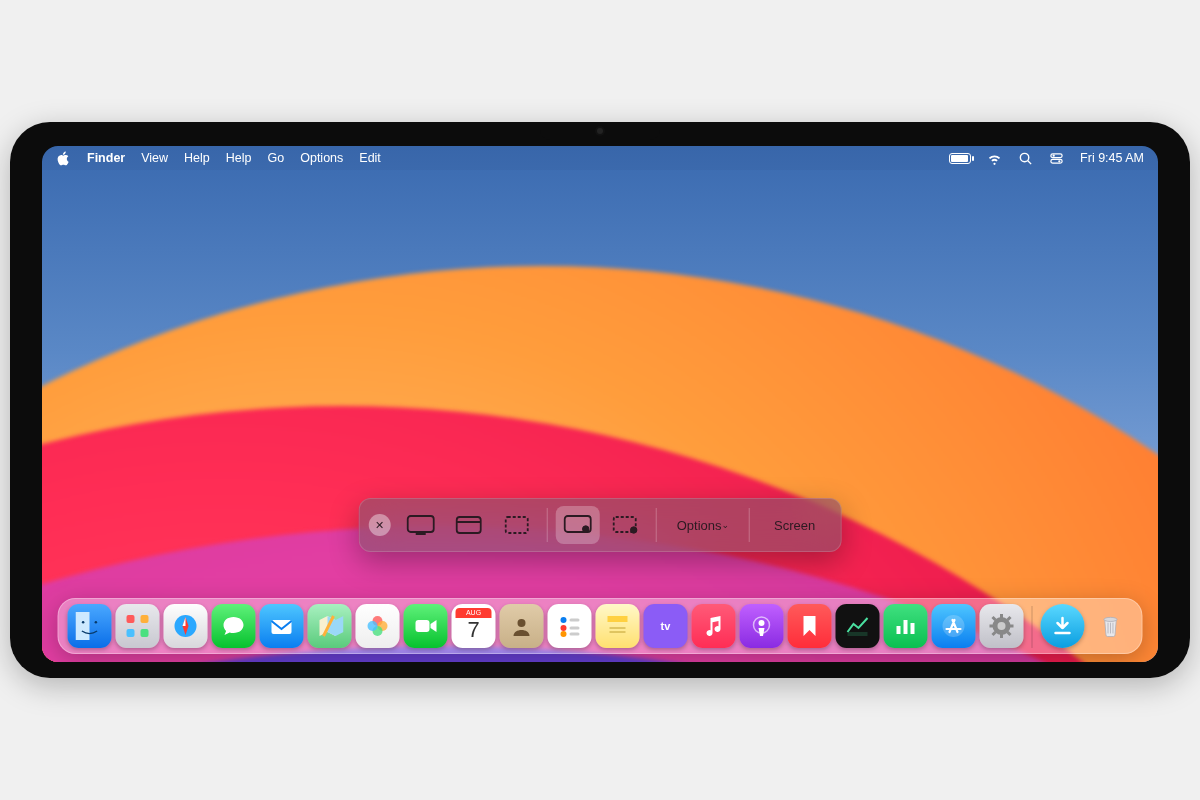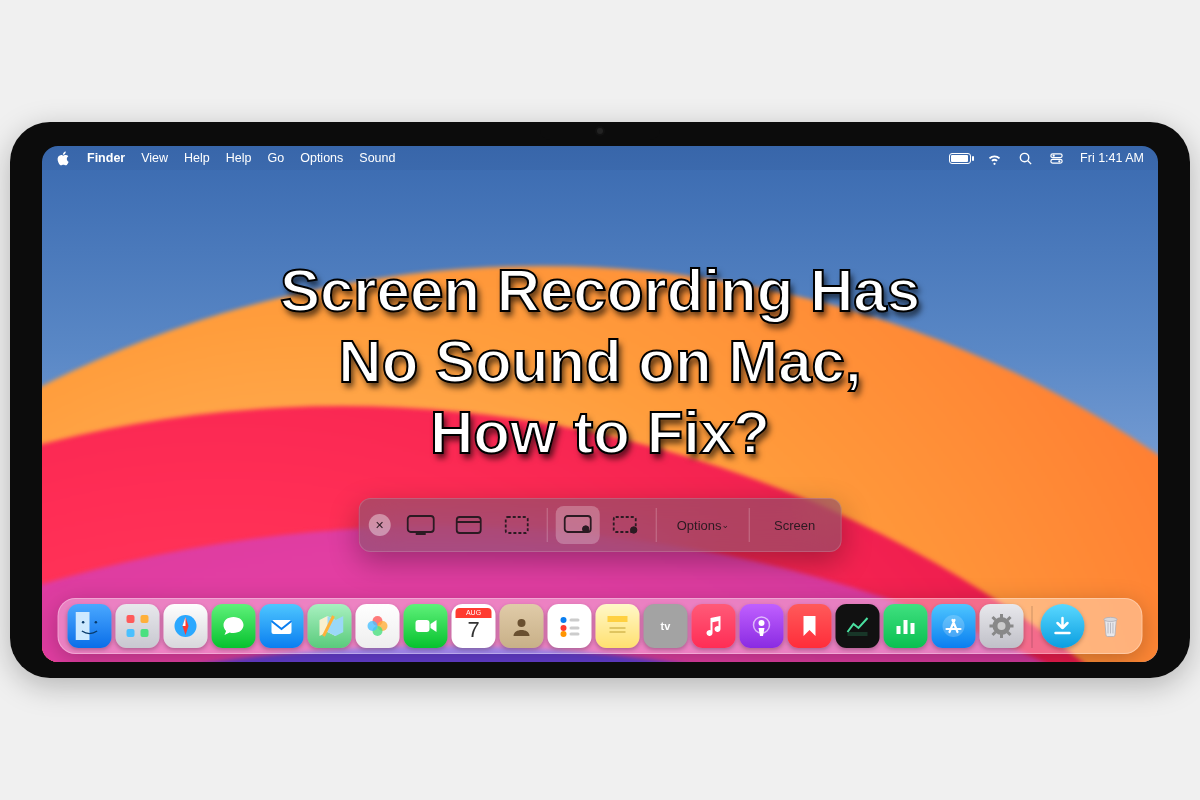--- a/index.html
+++ b/index.html
@@ -100,21 +100,21 @@
   .di-safari { background:linear-gradient(180deg,#fefefe,#d8d8dc); }
   .di-messages { background:linear-gradient(180deg,#5ff17a,#06c22e); }
   .di-mail { background:linear-gradient(180deg,#4ec6ff,#0a7ef0); }
   .di-maps { background:linear-gradient(180deg,#a8f0c0,#5acb7c); }
   .di-photos { background:linear-gradient(180deg,#ffffff,#eeeeee); }
   .di-facetime { background:linear-gradient(180deg,#5ff17a,#06c22e); }
   .di-calendar { background:#fff; }
   .di-contacts { background:linear-gradient(180deg,#e0cba8,#c8b088); }
   .di-reminders { background:#fff; }
   .di-notes { background:linear-gradient(180deg,#fff8c8,#ffe070); }
-  .di-tv { background:#a3a3a3;text-align:center; }
+  .di-tv { background:#8b5cf6;text-align:center; }
   .di-music { background:linear-gradient(180deg,#ff5a78,#ff2d55); }
   .di-podcasts { background:linear-gradient(180deg,#c060ff,#8a2be2); }
   .di-news { background:linear-gradient(180deg,#ff5a5a,#ff2d3a); }
   .di-stocks { background:#111; }
   .di-appstore { background:linear-gradient(180deg,#4ec6ff,#0a7ef0); }
   .di-numbers { background:linear-gradient(180deg,#40e080,#0ac050); }
   .di-settings { background:linear-gradient(180deg,#e8e8ec,#c0c0c8); }
   .di-downloads { background:linear-gradient(180deg,#5ad8ff,#0a9ee0); border-radius:50%; }
   .di-trash { background:transparent; box-shadow:none; }
   .cal-strip { position:absolute; top:4px; left:4px; right:4px; height:10px; background:#ff3b30; border-radius:4px 4px 0 0; font-size:7px; color:#fff; text-align:center; line-height:10px; }
@@ -145,21 +145,21 @@
           <svg viewBox="0 0 16 16">
               <path d="M11.5 8.5c0-1.9 1.6-2.8 1.6-2.8-0.9-1.3-2.2-1.4-2.7-1.4-1.1-.1-2.2.7-2.7.7s-1.4-.7-2.4-.6c-1.2 0-2.3.7-3 1.8-1.3 2.2-.3 5.5.9 7.3.6.9 1.3 1.8 2.3 1.8.9 0 1.3-.6 2.4-.6s1.4.6 2.4.6 1.6-.9 2.2-1.8c.7-1 1-2 1-2s-1.9-.7-2-3zm-1.9-5.5c.5-.6.9-1.5.8-2.4-.8 0-1.7.5-2.3 1.2-.5.6-.9 1.5-.8 2.3.9.1 1.8-.5 2.3-1.1z"></path>
             </svg>
         </span>
         <span class="bold menu-click">Finder</span>
         <span class="menu-click">View</span>
         <span class="menu-click">Help</span>
         <span class="menu-click">Help</span>
         <span class="menu-click">Go</span>
         <span class="menu-click">Options</span>
-        <span class="menu-click">Sound</span>
+        <span class="menu-click">Edit</span>
       </div>
       <div class="menubar-right">
         <span>
             <div class="battery-icon">
               <div class="battery-fill"></div>
             </div>
           </span>
         <span>
             <svg viewBox="0 0 16 16">
               <path d="M8 12.5a1.2 1.2 0 100 2.4 1.2 1.2 0 000-2.4zm-3.4-2.6a5 5 0 016.8 0l-1.3 1.3a3.2 3.2 0 00-4.2 0zM2 7.3a8.6 8.6 0 0112 0L12.7 8.6a6.8 6.8 0 00-9.4 0z"></path>
@@ -172,29 +172,24 @@
             </svg>
           </span>
         <span>
             <svg viewBox="0 0 16 16">
               <rect x="2" y="3" width="12" height="4" rx="2" stroke="#fff" stroke-width="1.3" fill="none"></rect>
               <circle cx="5" cy="5" r="1.2" fill="#fff"></circle>
               <rect x="2" y="9" width="12" height="4" rx="2" stroke="#fff" stroke-width="1.3" fill="none"></rect>
               <circle cx="11" cy="11" r="1.2" fill="#fff"></circle>
             </svg>
           </span>
-        <span>Fri 1:41 AM</span>
-      </div>
-    </div>
-
-    <div class="headline">
-      <div>Screen Recording Has</div>
-      <div>No Sound on Mac,</div>
-      <div>How to Fix?</div>
-    </div>
+        <span>Fri 9:45 AM</span>
+      </div>
+    </div>
+
 
     <div class="shotbar">
       <div class="close-x">✕</div>
       <div class="shot-btn">
         <svg width="30" height="22" viewBox="0 0 30 22">
             <rect x="2" y="2" width="26" height="16" rx="3" stroke-width="1.8"></rect>
             <line x1="10" y1="20" x2="20" y2="20" stroke-width="1.8"></line>
           </svg>
       </div>
       <div class="shot-btn">

